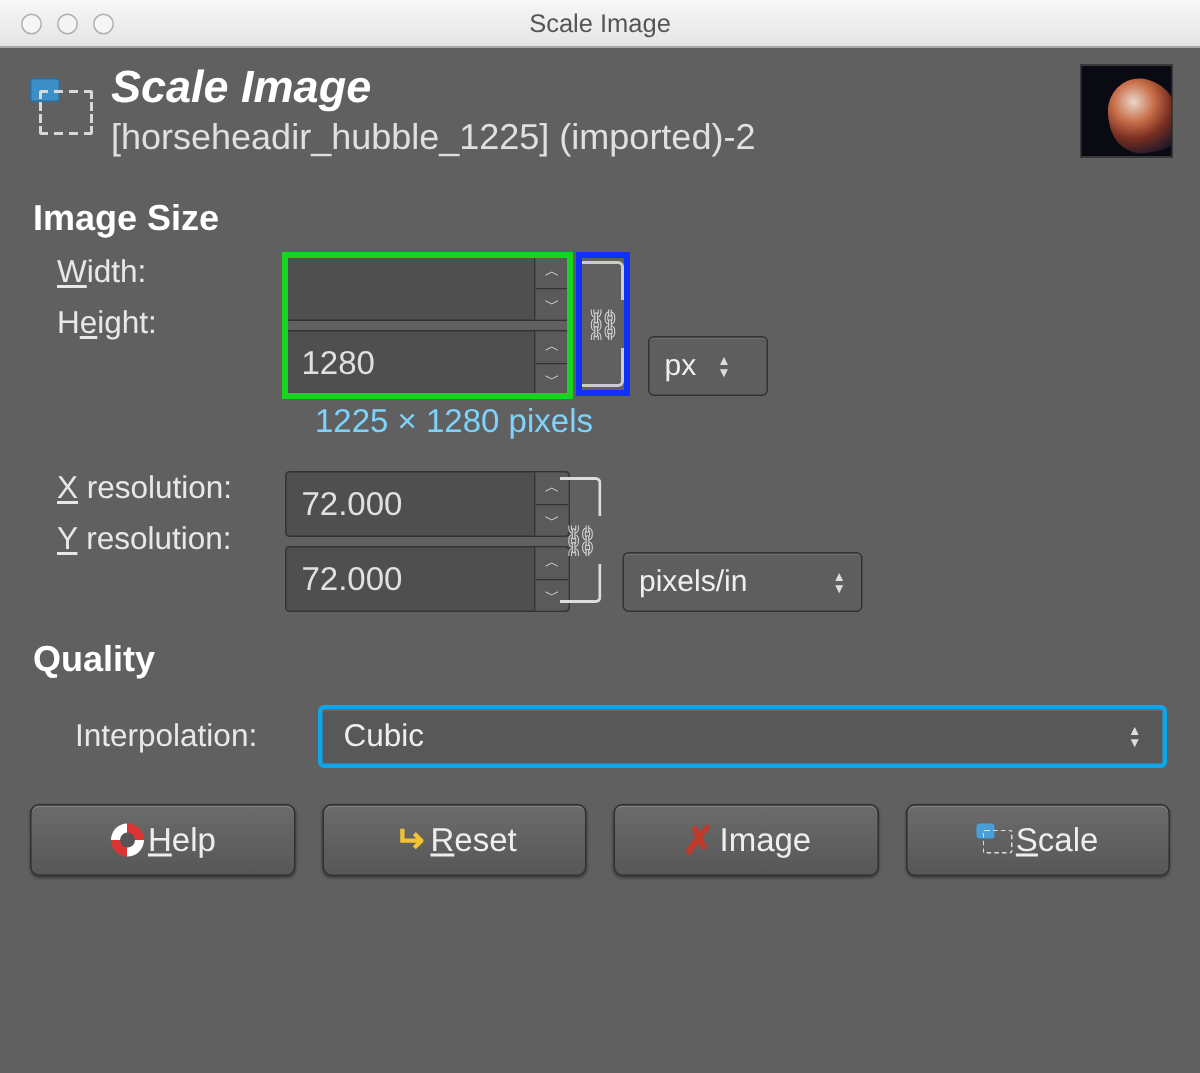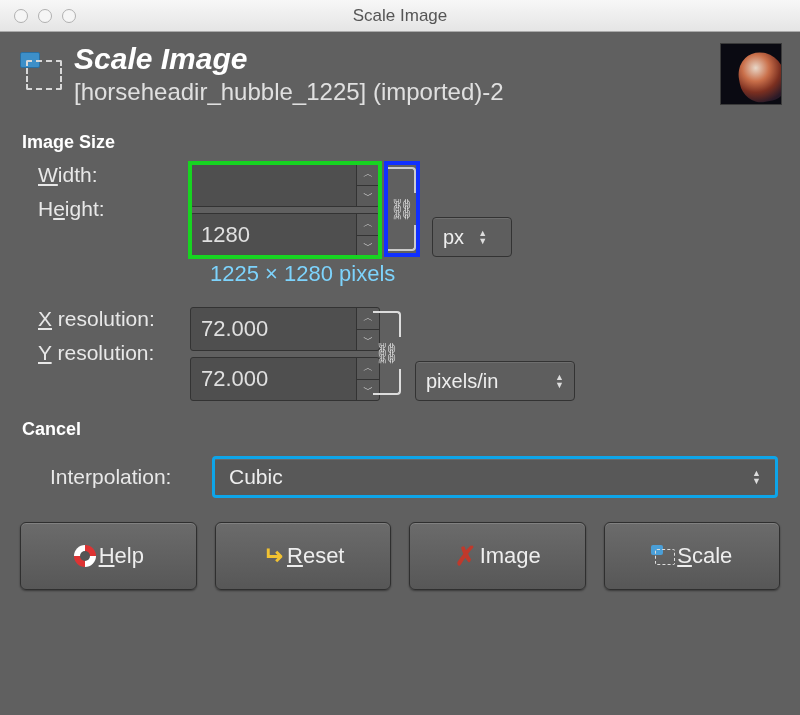--- a/index.html
+++ b/index.html
@@ -64,21 +64,21 @@
     width: 62px; height: 62px; border: 1px solid #3a3a3a;
     background: #0a0a12; position: relative; overflow: hidden;
   }
   .thumb .nebula {
     position: absolute; width: 46px; height: 50px; right: -4px; top: 8px;
     background: radial-gradient(circle at 40% 30%, #e8d7c8 0%, #c96f4a 30%, #7b2f20 55%, #2a1a28 80%);
     border-radius: 50% 60% 40% 50%;
     transform: rotate(-10deg);
   }
   .section-title {
-    font-size: 18px; font-weight: bold; color: #fff;
+    font-size: 24px; font-weight: bold; color: #fff;
     padding: 18px 22px 10px 22px;
   }
   .form { padding: 0 10px; }
   .row {
     display: flex; align-items: center; margin-bottom: 10px;
   }
   .lbl {
     width: 180px; font-size: 21px; color: #e8e8e8;
     text-decoration: underline; text-decoration-color: transparent;
     padding-left: 28px;
@@ -137,21 +137,21 @@
     flex:1; height:42px; display:flex; align-items:center; justify-content:space-between;
     background:#585858; border:3px solid #0ea5e9; border-radius:4px;
     padding:0 14px; font-size:21px; color:#eee;
     box-shadow: inset 0 1px 0 rgba(255,255,255,.1);
   }
   
   .btnbar {
     display:flex; gap:18px; padding: 0 20px 20px 20px; margin-top: 10px;
   }
   .btn {
-    flex:1; height:68px; display:flex; align-items:center; justify-content:center;
+    flex:1; height:48px; display:flex; align-items:center; justify-content:center;
     gap:2px; font-size:22px; color:#eee;
     background:linear-gradient(#6b6b6b,#575757);
     border:1px solid #2f2f2f; border-radius:6px;
     box-shadow: inset 0 1px 0 rgba(255,255,255,.15), 0 1px 2px rgba(0,0,0,.4);
     cursor:pointer;
   }
   .btn .u { text-decoration: underline; }
   .ic { display:inline-flex; width:24px; height:24px; align-items:center; justify-content:center; }
   .help-ic {
     width:22px;height:22px;border-radius:50%;
@@ -287,21 +287,21 @@
           <span>pixels/in</span>
           <span class="sel-arrows">
               <span>▲</span>
               <span>▼</span>
             </span>
         </div>
       </div>
     </div>
   </div>
 
-  <div class="section-title">Cancel</div>
+  <div class="section-title">Quality</div>
 
   <div class="interp-row">
     <div class="lbl2">I<span class="u">n</span>terpolation:</div>
     <div class="interp-sel">
       <span>Cubic</span>
       <span class="sel-arrows">
           <span>▲</span>
           <span>▼</span>
         </span>
     </div>

